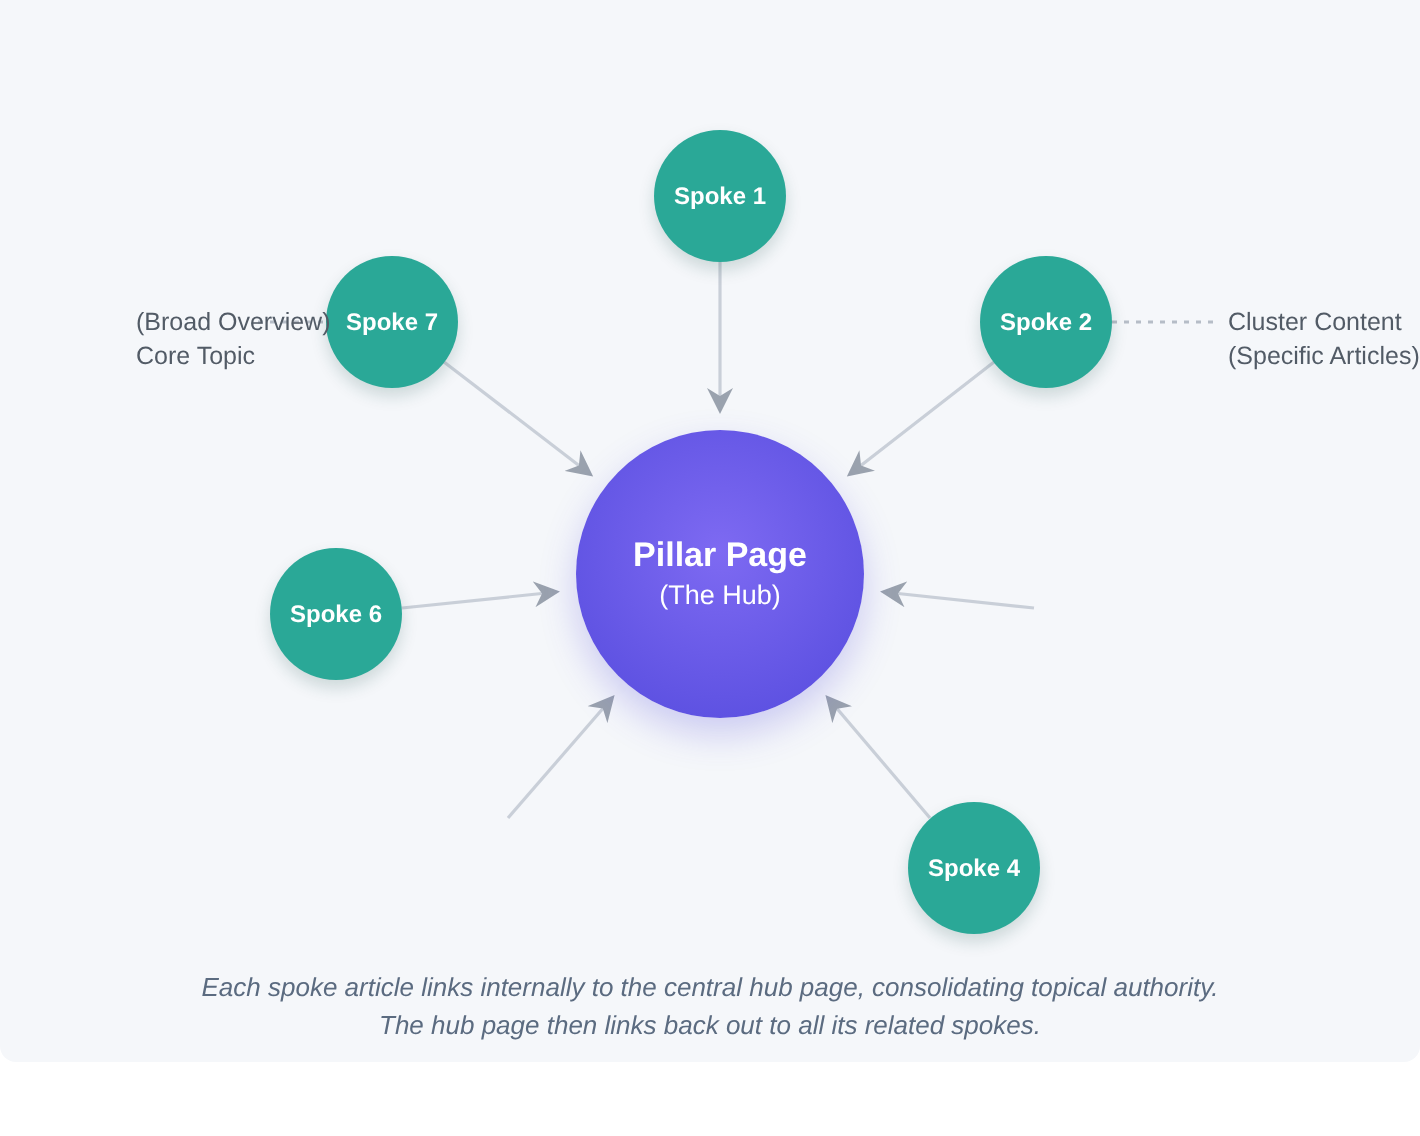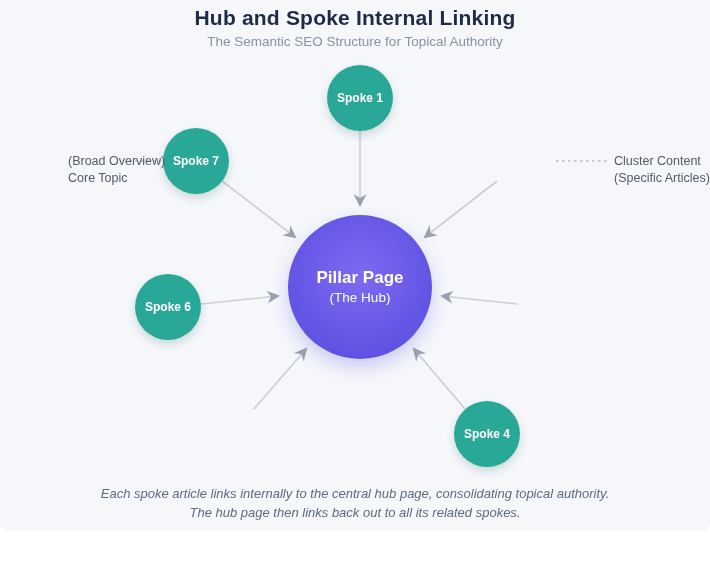--- a/index.html
+++ b/index.html
@@ -91,24 +91,20 @@
     line-height: 19px;
     color: var(--caption, #5b6b80);
   }
 </style>
 </head>
 <body>
 
 <div class="stage">
   <div class="panel"></div>
 
-  <div class="header">
-    <h1 class="title">Hub and Spoke Internal Linking</h1>
-    <p class="subtitle">The Semantic SEO Structure for Topical Authority</p>
-  </div>
 
   <svg class="connectors" viewBox="0 0 710 568" xmlns="http://www.w3.org/2000/svg">
     <defs>
       <marker id="ah" markerUnits="userSpaceOnUse" markerWidth="14" markerHeight="13" refX="11" refY="6.5" orient="auto">
         <path d="M0,0 L13,6.5 L0,13 L4,6.5 Z" style="fill:var(--arrow-head,#9aa2ae)"></path>
       </marker>
     </defs>
     <g style="stroke:var(--arrow-line,#c9cfd8); stroke-width:1.6; fill:none;">
       <line x1="360" y1="131" x2="360" y2="205" marker-end="url(#ah)"></line>
       <line x1="497" y1="181" x2="425" y2="237" marker-end="url(#ah)"></line>
@@ -125,20 +121,23 @@
   </svg>
 
   <div class="node hub hub-pos">
     <div class="hub-title">Pillar Page</div>
     <div class="hub-sub">(The Hub)</div>
   </div>
 
   <div class="node spoke s1">
       <span>Spoke 1</span>
     </div>
+  <div class="node spoke s2">
+      <span>Spoke 2</span>
+    </div>
   <div class="node spoke s4">
       <span>Spoke 4</span>
     </div>
   <div class="node spoke s6">
       <span>Spoke 6</span>
     </div>
   <div class="node spoke s7">
       <span>Spoke 7</span>
     </div>
 

